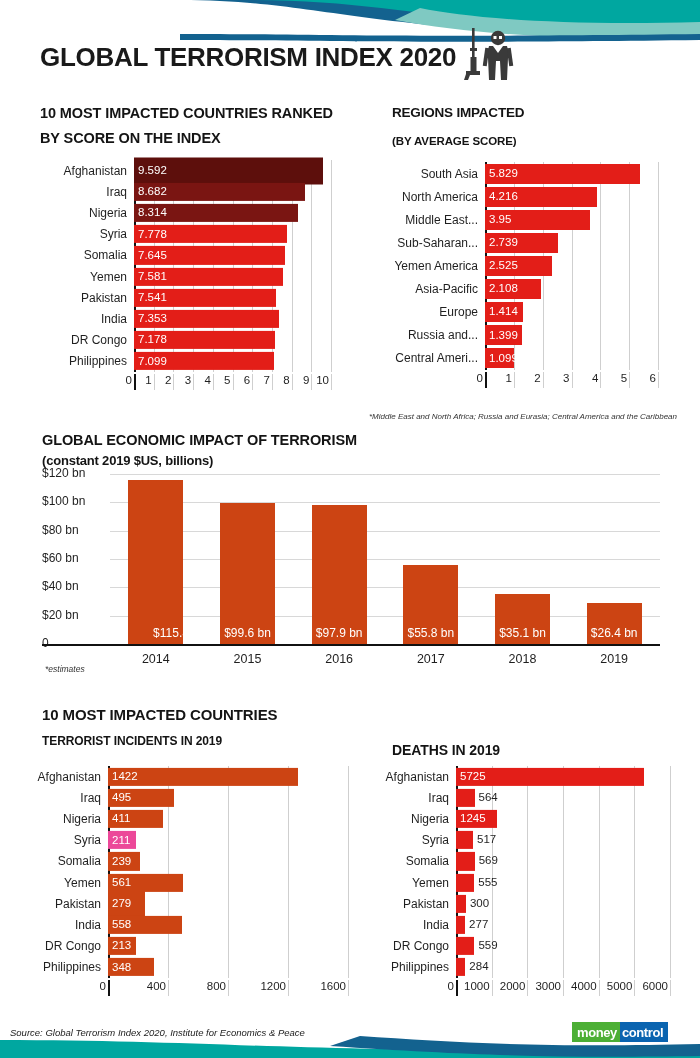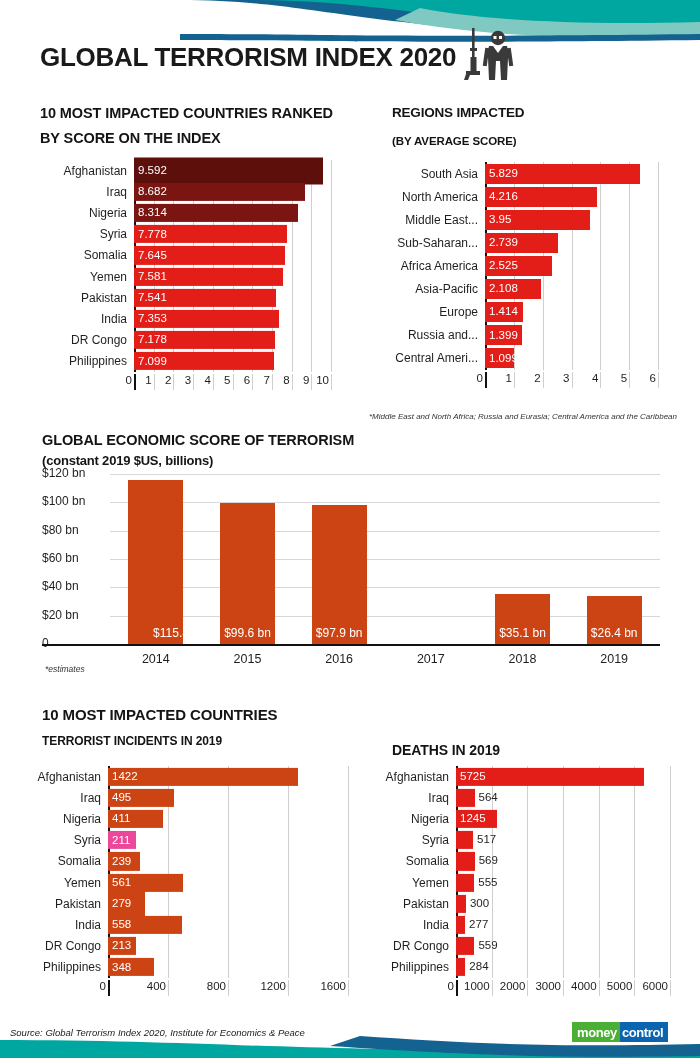--- a/index.html
+++ b/index.html
@@ -296,21 +296,21 @@
       </div>
       <div class="hbar-row" style="height: 23.1111px;">
         <div class="hbar-label" style="width: 97px;">Sub-Saharan...</div>
         <div class="hbar-track">
           <div class="hbar-fill" style="width: 72.8995px; height: 20px; background: rgb(227, 30, 24);">
             <div class="hbar-val">2.739</div>
           </div>
         </div>
       </div>
       <div class="hbar-row" style="height: 23.1111px;">
-        <div class="hbar-label" style="width: 97px;">Africa America</div>
+        <div class="hbar-label" style="width: 97px;">Yemen America</div>
         <div class="hbar-track">
           <div class="hbar-fill" style="width: 67.2038px; height: 20px; background: rgb(227, 30, 24);">
             <div class="hbar-val">2.525</div>
           </div>
         </div>
       </div>
       <div class="hbar-row" style="height: 23.1111px;">
         <div class="hbar-label" style="width: 97px;">Asia-Pacific</div>
         <div class="hbar-track">
           <div class="hbar-fill" style="width: 56.1052px; height: 20px; background: rgb(227, 30, 24);">
@@ -357,21 +357,21 @@
       <div class="grid-v" style="left: 154.667px; top: 0px; bottom: 0px;"></div>
       <div class="grid-v" style="left: 183.5px; top: 0px; bottom: 0px;"></div>
       <div class="grid-v" style="left: 212.333px; top: 0px; bottom: 0px;"></div>
       <div class="grid-v" style="left: 241.167px; top: 0px; bottom: 0px;"></div>
       <div class="grid-v" style="left: 270px; top: 0px; bottom: 0px;"></div>
       <div class="axis-y-line" style="left: 97px;"></div>
     </div>
 
   <div class="footnote" style="position:absolute;left:369px;top:412px;">*Middle East and North Africa;  Russia and Eurasia; Central America and the Caribbean</div>
 
-  <div class="sec-title" style="position:absolute;left:42px;top:429px;">GLOBAL ECONOMIC SCORE OF TERRORISM</div>
+  <div class="sec-title" style="position:absolute;left:42px;top:429px;">GLOBAL ECONOMIC IMPACT OF TERRORISM</div>
   <div class="sec-sub-reg" style="position:absolute;left:42px;top:451px;font-size:13px;">(constant 2019 $US, billions)</div>
 
   <div id="chart-economic" class="col-chart" style="left:42px; top:474px; width:618px; height:170px;">
       <div class="col-ylabel" style="top: 162px; left: 0px;">0</div>
       <div class="col-grid" style="top: 141.667px; left: 68px;"></div>
       <div class="col-ylabel" style="top: 133.667px; left: 0px;">$20 bn</div>
       <div class="col-grid" style="top: 113.333px; left: 68px;"></div>
       <div class="col-ylabel" style="top: 105.333px; left: 0px;">$40 bn</div>
       <div class="col-grid" style="top: 85px; left: 68px;"></div>
       <div class="col-ylabel" style="top: 77px; left: 0px; text-align: right;">$60 bn</div>
@@ -386,26 +386,29 @@
       </div>
       <div class="col-xlabel" style="left: 68px; width: 91.6667px; top: 178px;">2014</div>
       <div class="col-bar" style="left: 178px; width: 55px; height: 141.1px; background: rgb(204, 68, 19);">
         <div class="col-bar-val">$99.6 bn</div>
       </div>
       <div class="col-xlabel" style="left: 159.667px; width: 91.6667px; top: 178px;">2015</div>
       <div class="col-bar" style="left: 269.667px; width: 55px; height: 138.692px; background: rgb(204, 68, 19);">
         <div class="col-bar-val">$97.9 bn</div>
       </div>
       <div class="col-xlabel" style="left: 251.333px; width: 91.6667px; top: 178px;">2016</div>
+      <div class="col-bar" style="left: 361.333px; width: 55px; height: 79.05px; background: rgb(204, 68, 19);">
+        <div class="col-bar-val">$55.8 bn</div>
+      </div>
       <div class="col-xlabel" style="left: 343px; width: 91.6667px; top: 178px;">2017</div>
       <div class="col-bar" style="left: 453px; width: 55px; height: 49.725px; background: rgb(204, 68, 19);">
         <div class="col-bar-val">$35.1 bn</div>
       </div>
       <div class="col-xlabel" style="left: 434.667px; width: 91.6667px; top: 178px;">2018</div>
-      <div class="col-bar" style="left: 544.667px; width: 55px; height: 48px; background: rgb(204, 68, 19);">
+      <div class="col-bar" style="left: 544.667px; width: 55px; height: 41px; background: rgb(204, 68, 19);">
         <div class="col-bar-val">$26.4 bn</div>
       </div>
       <div class="col-xlabel" style="left: 526.333px; width: 91.6667px; top: 178px;">2019</div>
       <div class="col-axis-line" style="left: 0px; width: 618px; top: 170px;"></div>
     </div>
   <div class="estimates" style="position:absolute;left:45px;top:664px;">*estimates</div>
 
   <div class="sec-title" style="position:absolute;left:42px;top:703px;font-size:15px;">10 MOST IMPACTED COUNTRIES</div>
   <div class="sec-title" style="position:absolute;left:42px;top:732px;font-size:12px;">TERRORIST INCIDENTS IN 2019</div>
   <div class="sec-title" style="position:absolute;left:392px;top:740px;font-size:14px;">DEATHS IN 2019</div>

